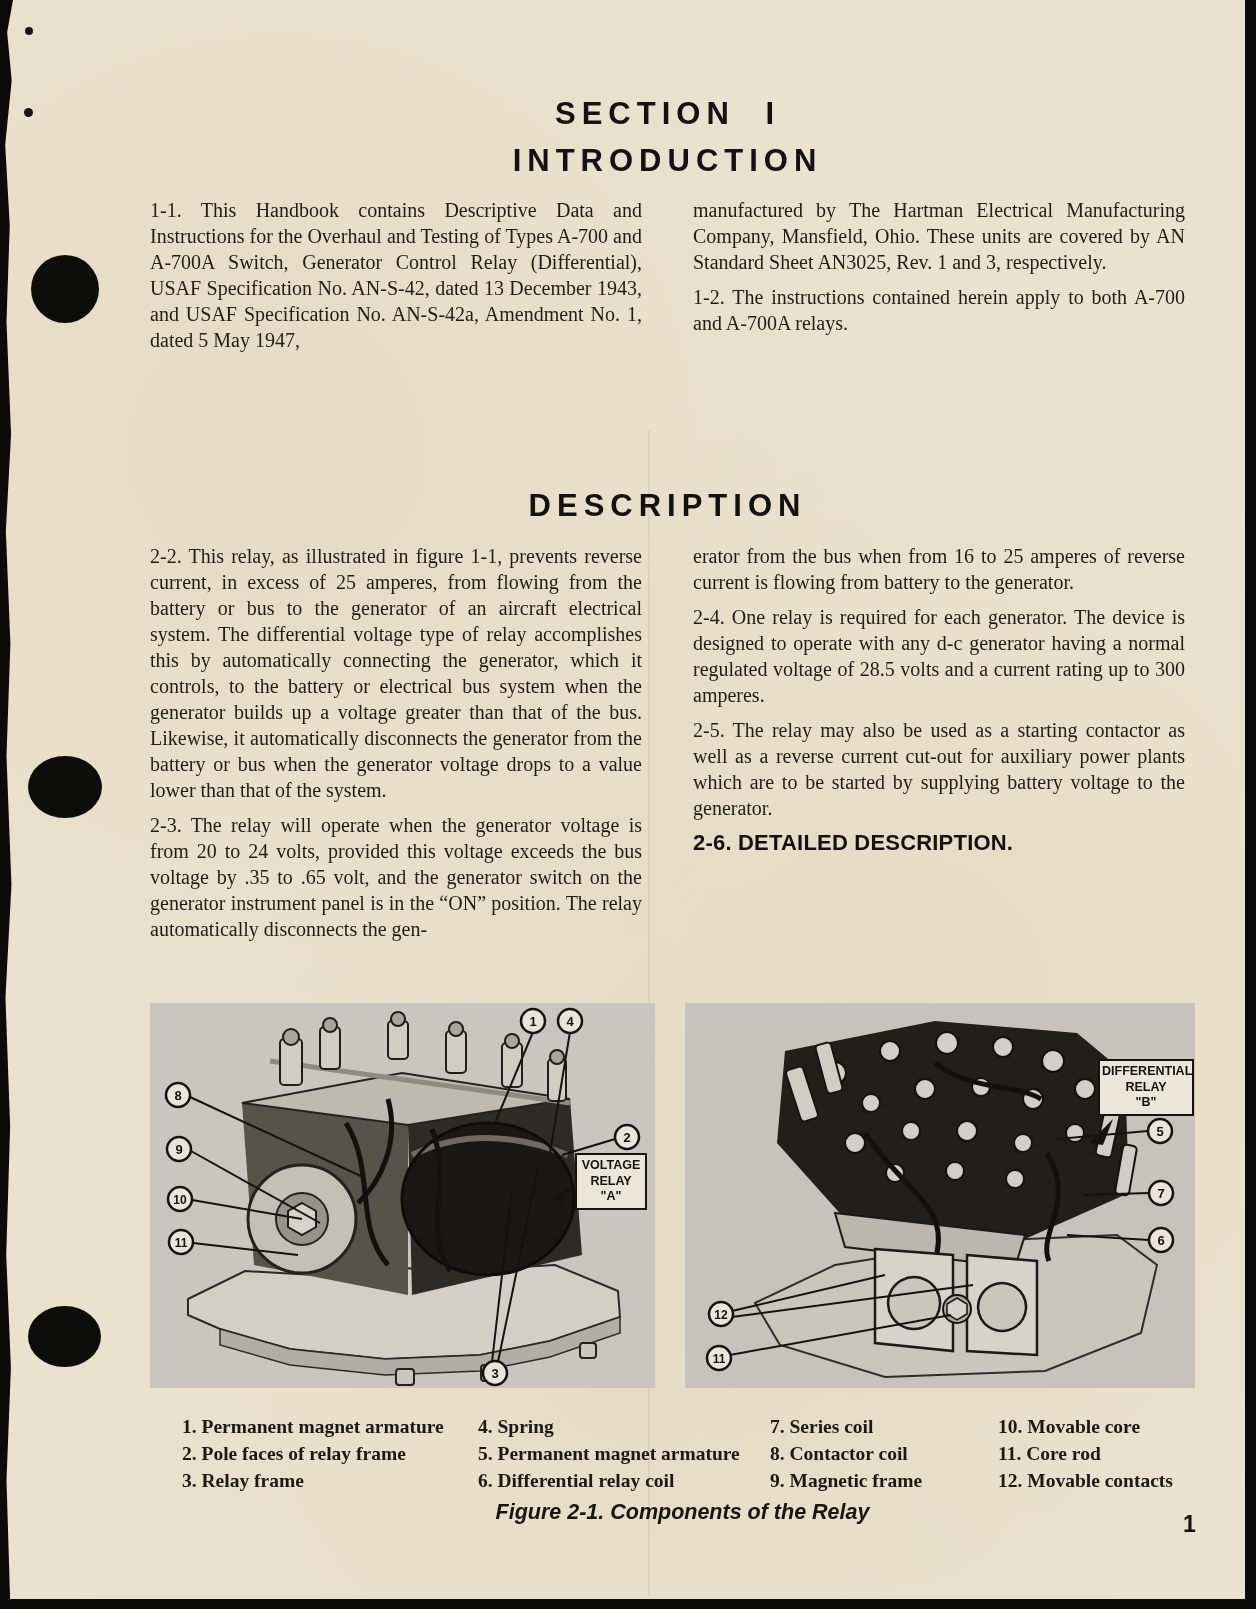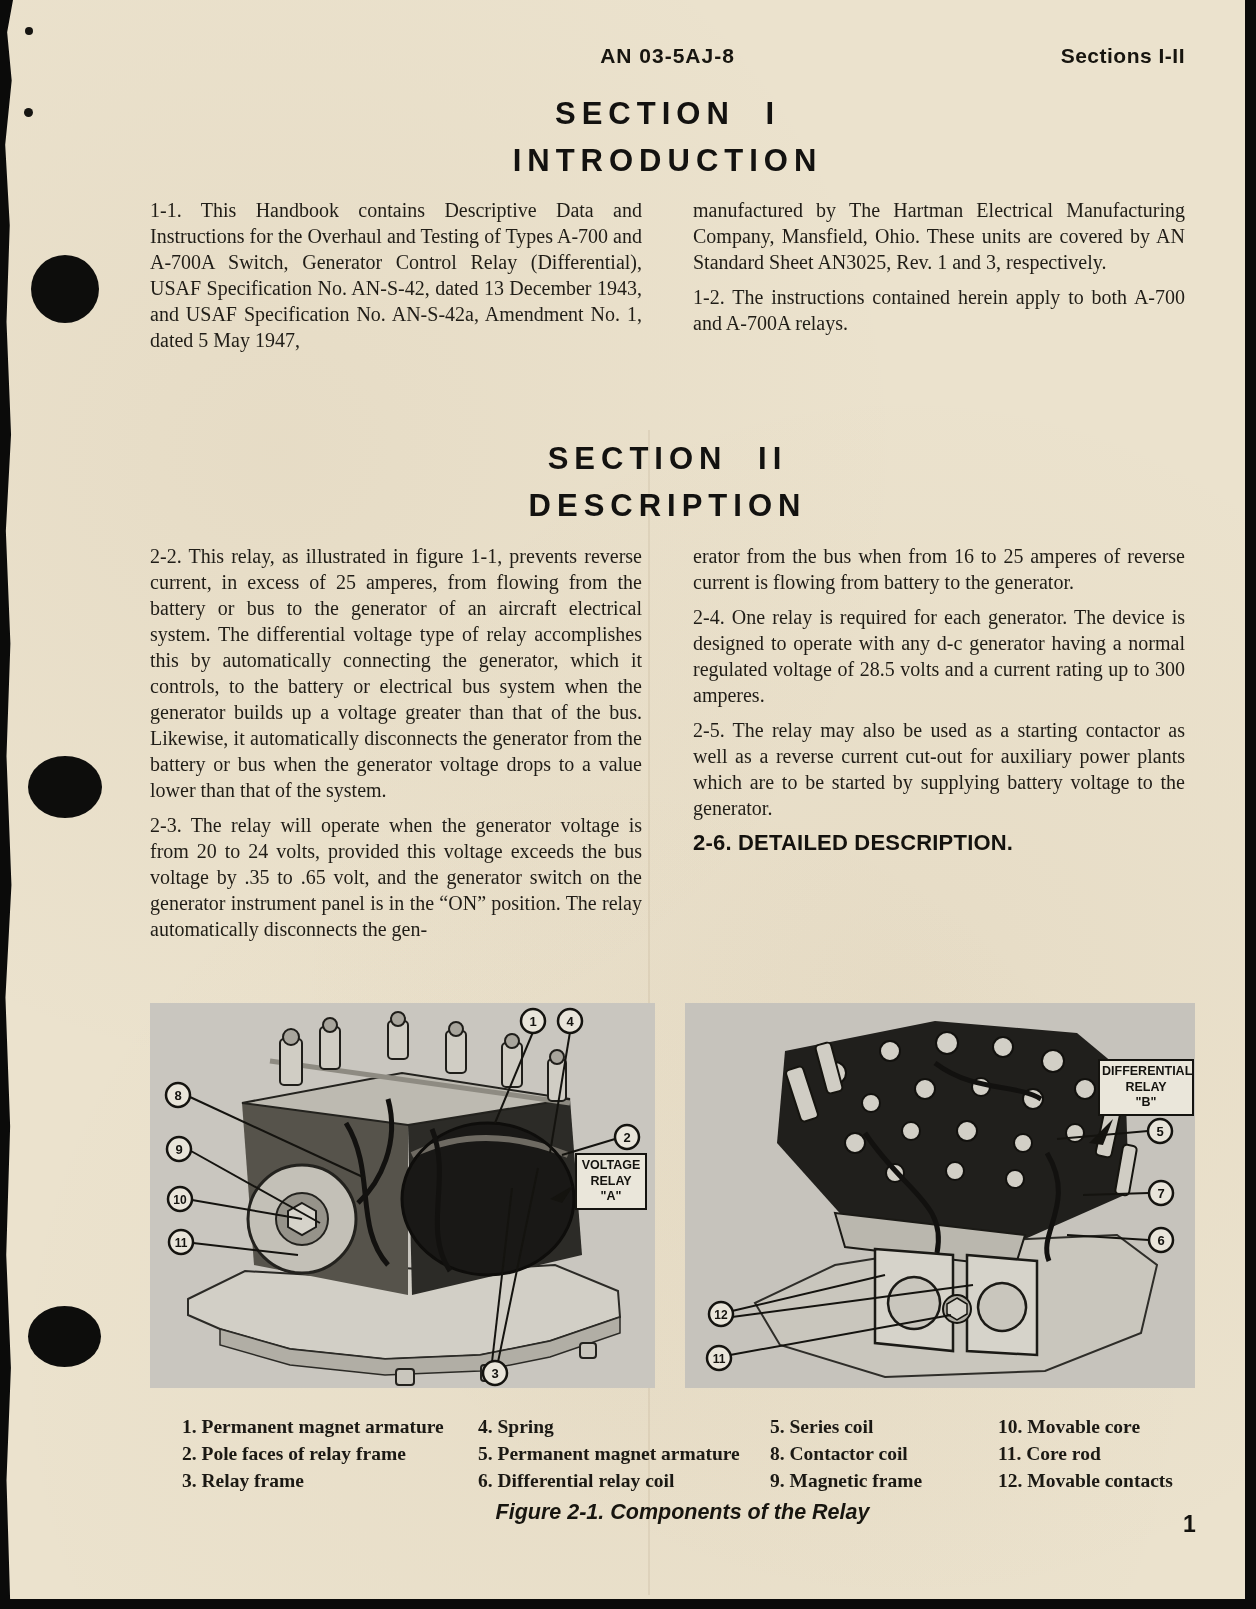--- a/index.html
+++ b/index.html
@@ -75,39 +75,34 @@
   <div class="edge-right"></div>
   <div class="edge-bottom"></div>
   <div class="crease"></div>
 
   <div class="hole hole1"></div>
   <div class="hole hole2"></div>
   <div class="hole hole3"></div>
   <div class="dot dot1"></div>
   <div class="dot dot2"></div>
 
-  <div class="hdr">
-    <div class="docno">AN 03-5AJ-8</div>
-    <div class="secs">Sections I-II</div>
-  </div>
 
   <div class="sectitle s1t">SECTION I</div>
   <div class="sectitle s1s">INTRODUCTION</div>
 
   <div class="cols cols1">
     <div class="col">
       <p>1-1. This Handbook contains Descriptive Data and Instructions for the Overhaul and Testing of Types A-700 and A-700A Switch, Generator Control Relay (Differential), USAF Specification No. AN-S-42, dated 13 December 1943, and USAF Specification No. AN-S-42a, Amendment No. 1, dated 5 May 1947,</p>
     </div>
     <div class="col">
       <p>manufactured by The Hartman Electrical Manufacturing Company, Mansfield, Ohio. These units are covered by AN Standard Sheet AN3025, Rev. 1 and 3, respectively.</p>
       <p>1-2. The instructions contained herein apply to both A-700 and A-700A relays.</p>
     </div>
   </div>
 
-  <div class="sectitle s2t">SECTION II</div>
   <div class="sectitle s2s">DESCRIPTION</div>
 
   <div class="cols cols2">
     <div class="col">
       <p>2-2. This relay, as illustrated in figure 1-1, prevents reverse current, in excess of 25 amperes, from flowing from the battery or bus to the generator of an aircraft electrical system. The differential voltage type of relay accomplishes this by automatically connecting the generator, which it controls, to the battery or electrical bus system when the generator builds up a voltage greater than that of the bus. Likewise, it automatically disconnects the generator from the battery or bus when the generator voltage drops to a value lower than that of the system.</p>
       <p>2-3. The relay will operate when the generator voltage is from 20 to 24 volts, provided this voltage exceeds the bus voltage by .35 to .65 volt, and the generator switch on the generator instrument panel is in the “ON” position. The relay automatically disconnects the gen-</p>
     </div>
     <div class="col">
       <p>erator from the bus when from 16 to 25 amperes of reverse current is flowing from battery to the generator.</p>
       <p>2-4. One relay is required for each generator. The device is designed to operate with any d-c generator having a normal regulated voltage of 28.5 volts and a current rating up to 300 amperes.</p>
@@ -284,21 +279,21 @@
     </div>
   </div>
 
   <div class="parts">
     <div>1. Permanent magnet armature</div>
     <div>2. Pole faces of relay frame</div>
     <div>3. Relay frame</div>
     <div>4. Spring</div>
     <div>5. Permanent magnet armature</div>
     <div>6. Differential relay coil</div>
-    <div>5. Series coil</div>
+    <div>7. Series coil</div>
     <div>8. Contactor coil</div>
     <div>9. Magnetic frame</div>
     <div>10. Movable core</div>
     <div>11. Core rod</div>
     <div>12. Movable contacts</div>
   </div>
 
   <div class="figcaption">Figure 2-1.  Components of the Relay</div>
 
   <div class="pagenum">1</div>

